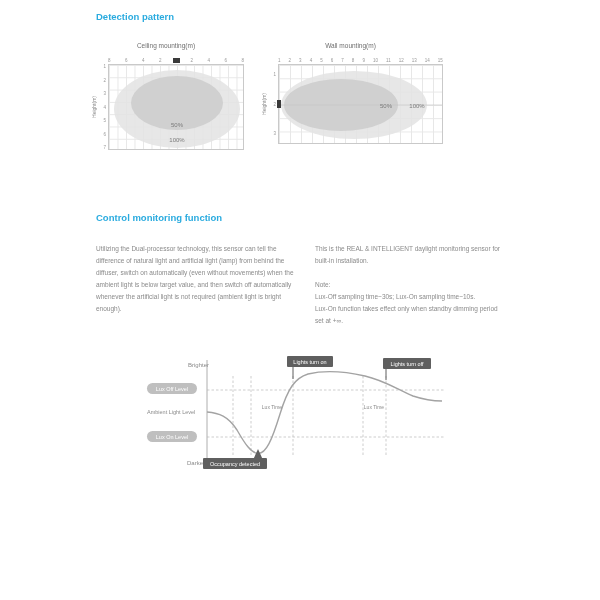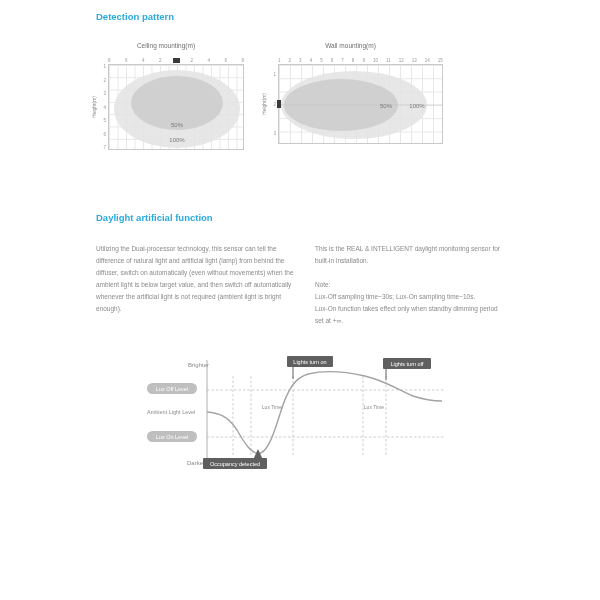--- a/index.html
+++ b/index.html
@@ -136,21 +136,21 @@
             <line x1="0" y1="40" x2="163" y2="40" stroke="#c2c2c2" stroke-width="0.6"></line>
             <text class="cov-label" x="107" y="42.5">50%</text>
             <text class="cov-label" x="138" y="42.5">100%</text>
           </svg>
         </div>
       </div>
     </div>
 
   </div>
 
-  <div class="section-heading" id="heading-daylight">Daylight artificial function</div>
+  <div class="section-heading" id="heading-daylight">Control monitoring function</div>
 
   <div class="text-cols">
     <div class="col col-left">Utilizing the Dual-processor technology, this sensor can tell the difference of natural light and artificial light (lamp) from behind the diffuser, switch on automatically (even without movements) when the ambient light is below target value, and then switch off automatically whenever the artificial light is not required (ambient light is bright enough).</div>
     <div class="col col-right">
       <div>This is the REAL &amp; INTELLIGENT daylight monitoring sensor for built-in installation.</div>
       <div class="note-block">
         <div>Note:</div>
         <div>Lux-Off sampling time~30s; Lux-On sampling time~10s.</div>
         <div>Lux-On function takes effect only when standby dimming period set at +∞.</div>
       </div>

